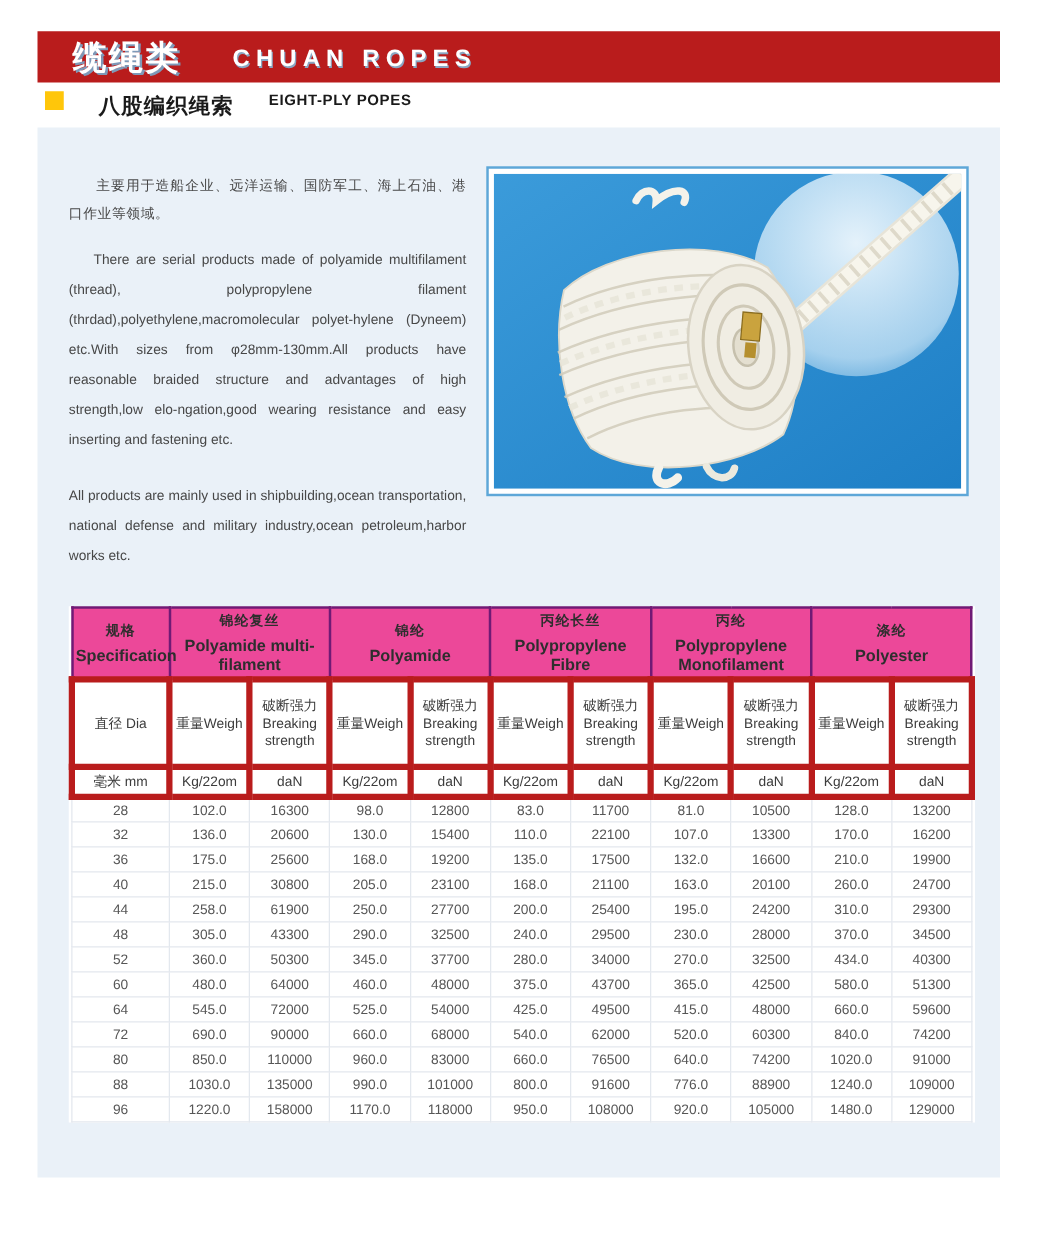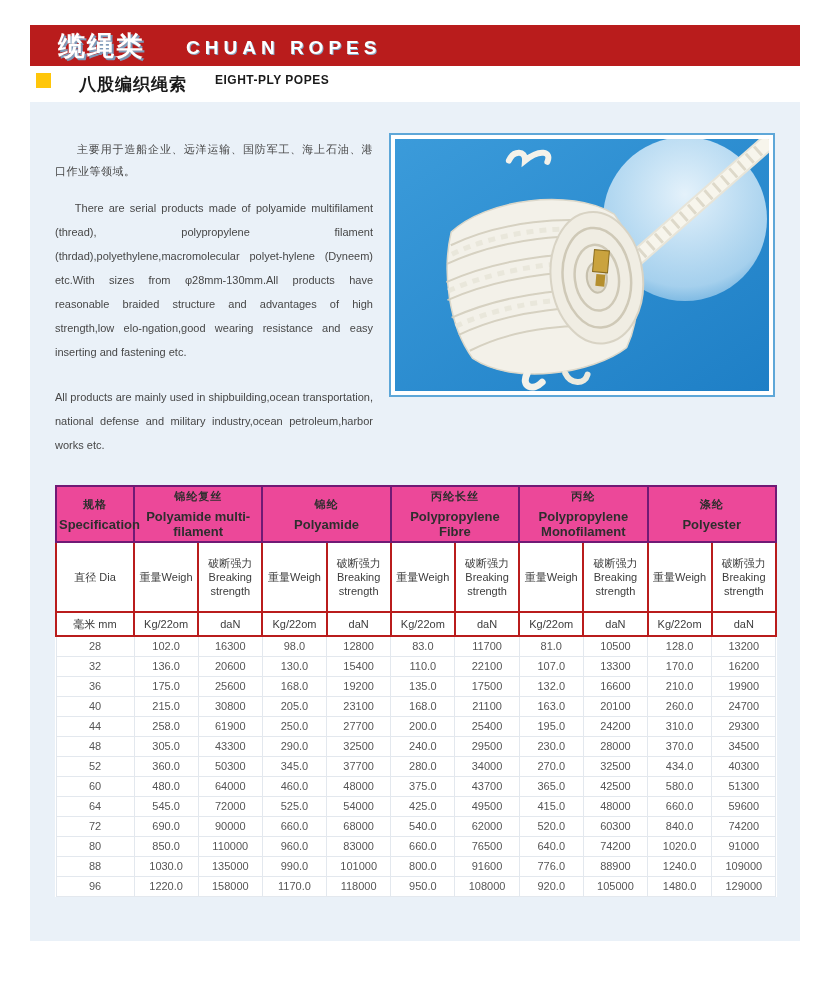--- a/index.html
+++ b/index.html
@@ -55,21 +55,21 @@
   }
   table.rope col.spec { width:78px; }
   table.rope col.d { width:64.2px; }
   thead tr.grp th {
     background:#ec4899; border:2px solid #701a75; height:50px;
     font-weight:bold; color:#2e2e2e; vertical-align:middle; padding:2px;
   }
   thead .g-zh { font-size:11px; letter-spacing:1px; }
   thead .g-en { font-size:13px; margin-top:5px; }
   tr.sub th, tr.units th {
-    background:#ffffff; border:2px solid #b91c1c; font-weight:normal;
+    background:#ffffff; border:5px solid #b91c1c; font-weight:normal;
     color:#3c3c3c; font-size:11px; vertical-align:middle; padding:2px;
   }
   tr.sub th { height:70px; }
   tr.sub .bk { line-height:14px; }
   tr.units th { height:24px; }
   tbody td {
     background:#ffffff; border:1px solid #e3e8ee; height:20px;
     text-align:center; font-size:11px; color:#565656; padding:0;
   }
 </style>

